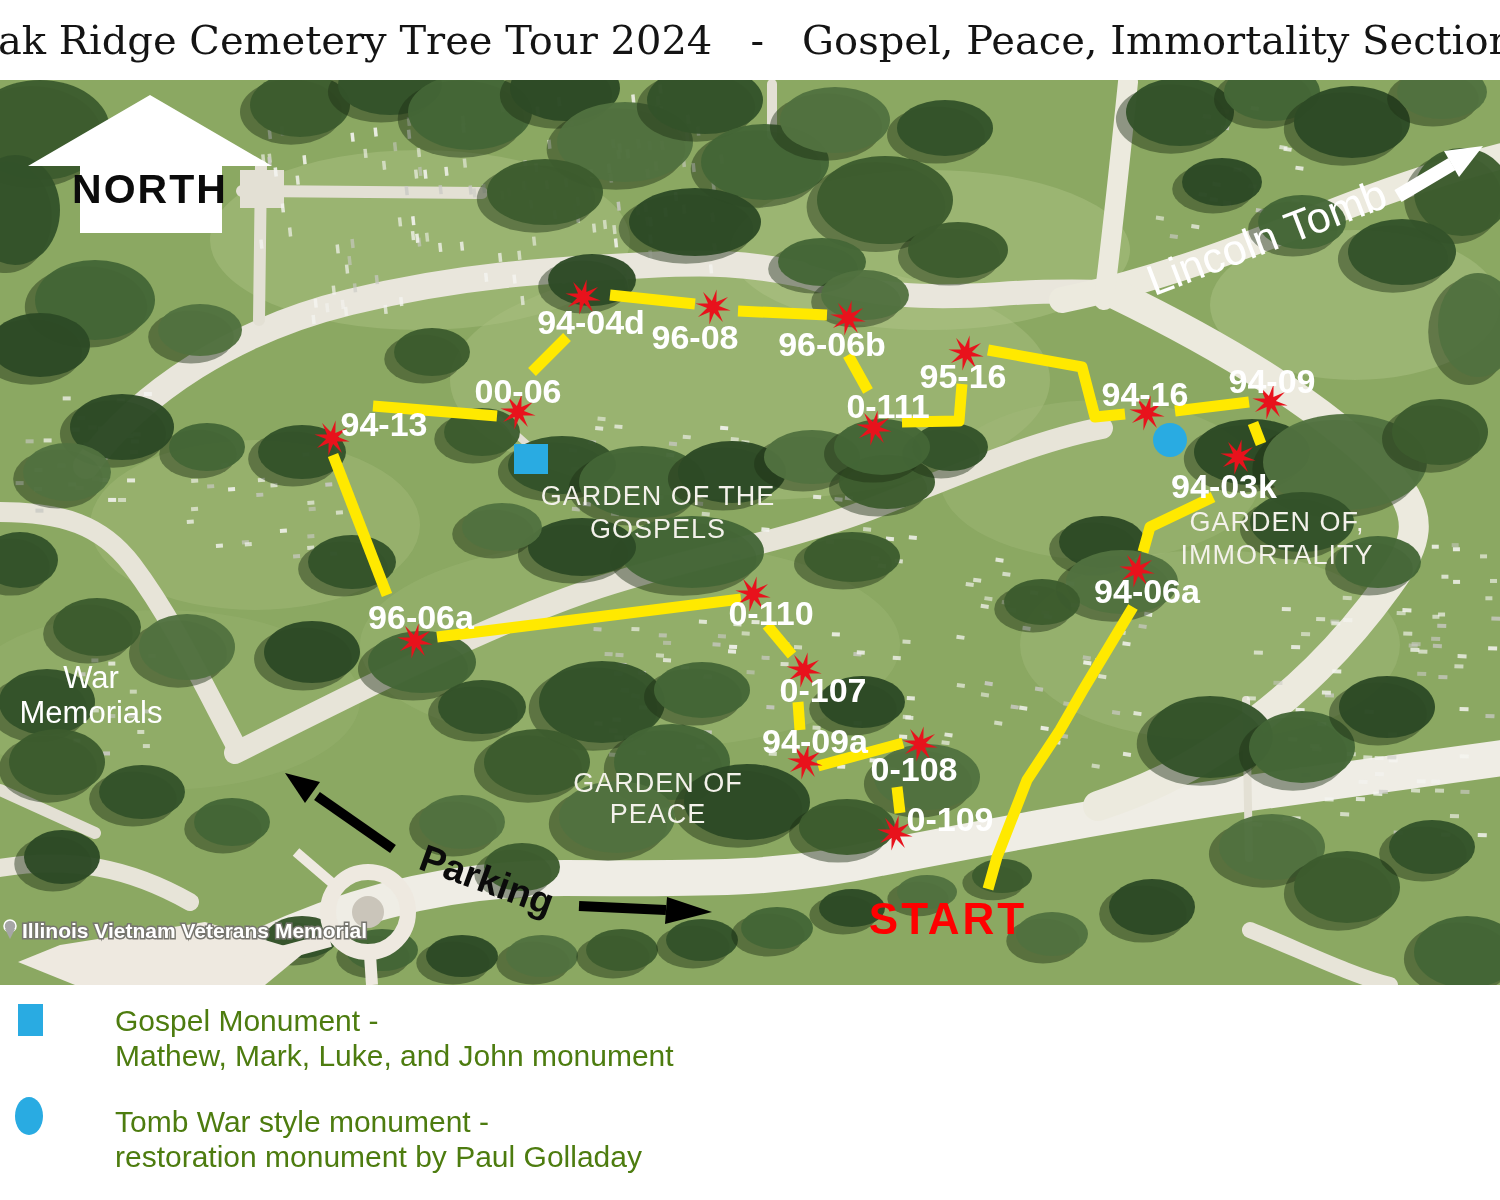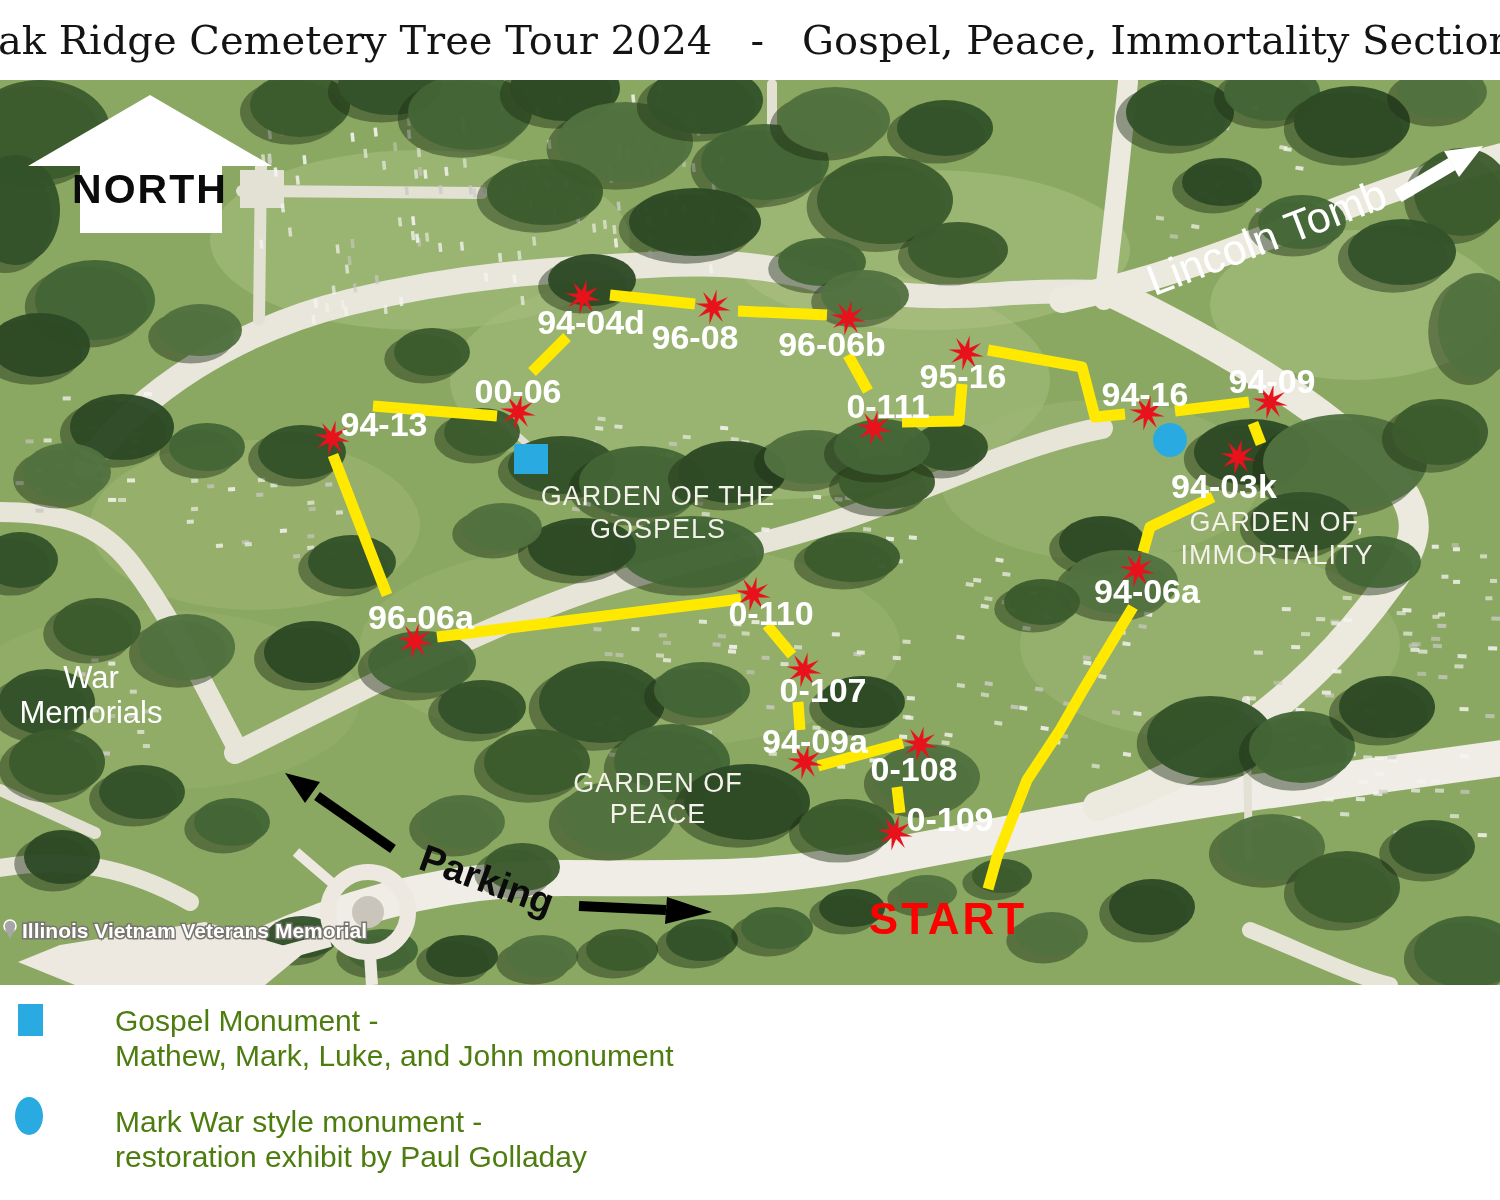--- a/index.html
+++ b/index.html
@@ -840,17 +840,17 @@
   <div>
     <span class="swatch square" style="background: rgb(41, 171, 226);"></span>
     <div class="legend-text first">
       <div>Gospel Monument -</div>
       <div>Mathew, Mark, Luke, and John monument</div>
     </div>
   </div>
   <div>
     <span class="swatch circle" style="background: rgb(41, 171, 226);"></span>
     <div class="legend-text second">
-      <div>Mark War style monument -</div>
-      <div>restoration exhibit by Paul Golladay</div>
+      <div>Tomb War style monument -</div>
+      <div>restoration monument by Paul Golladay</div>
     </div>
   </div>
 </div>
 
 </body></html>

